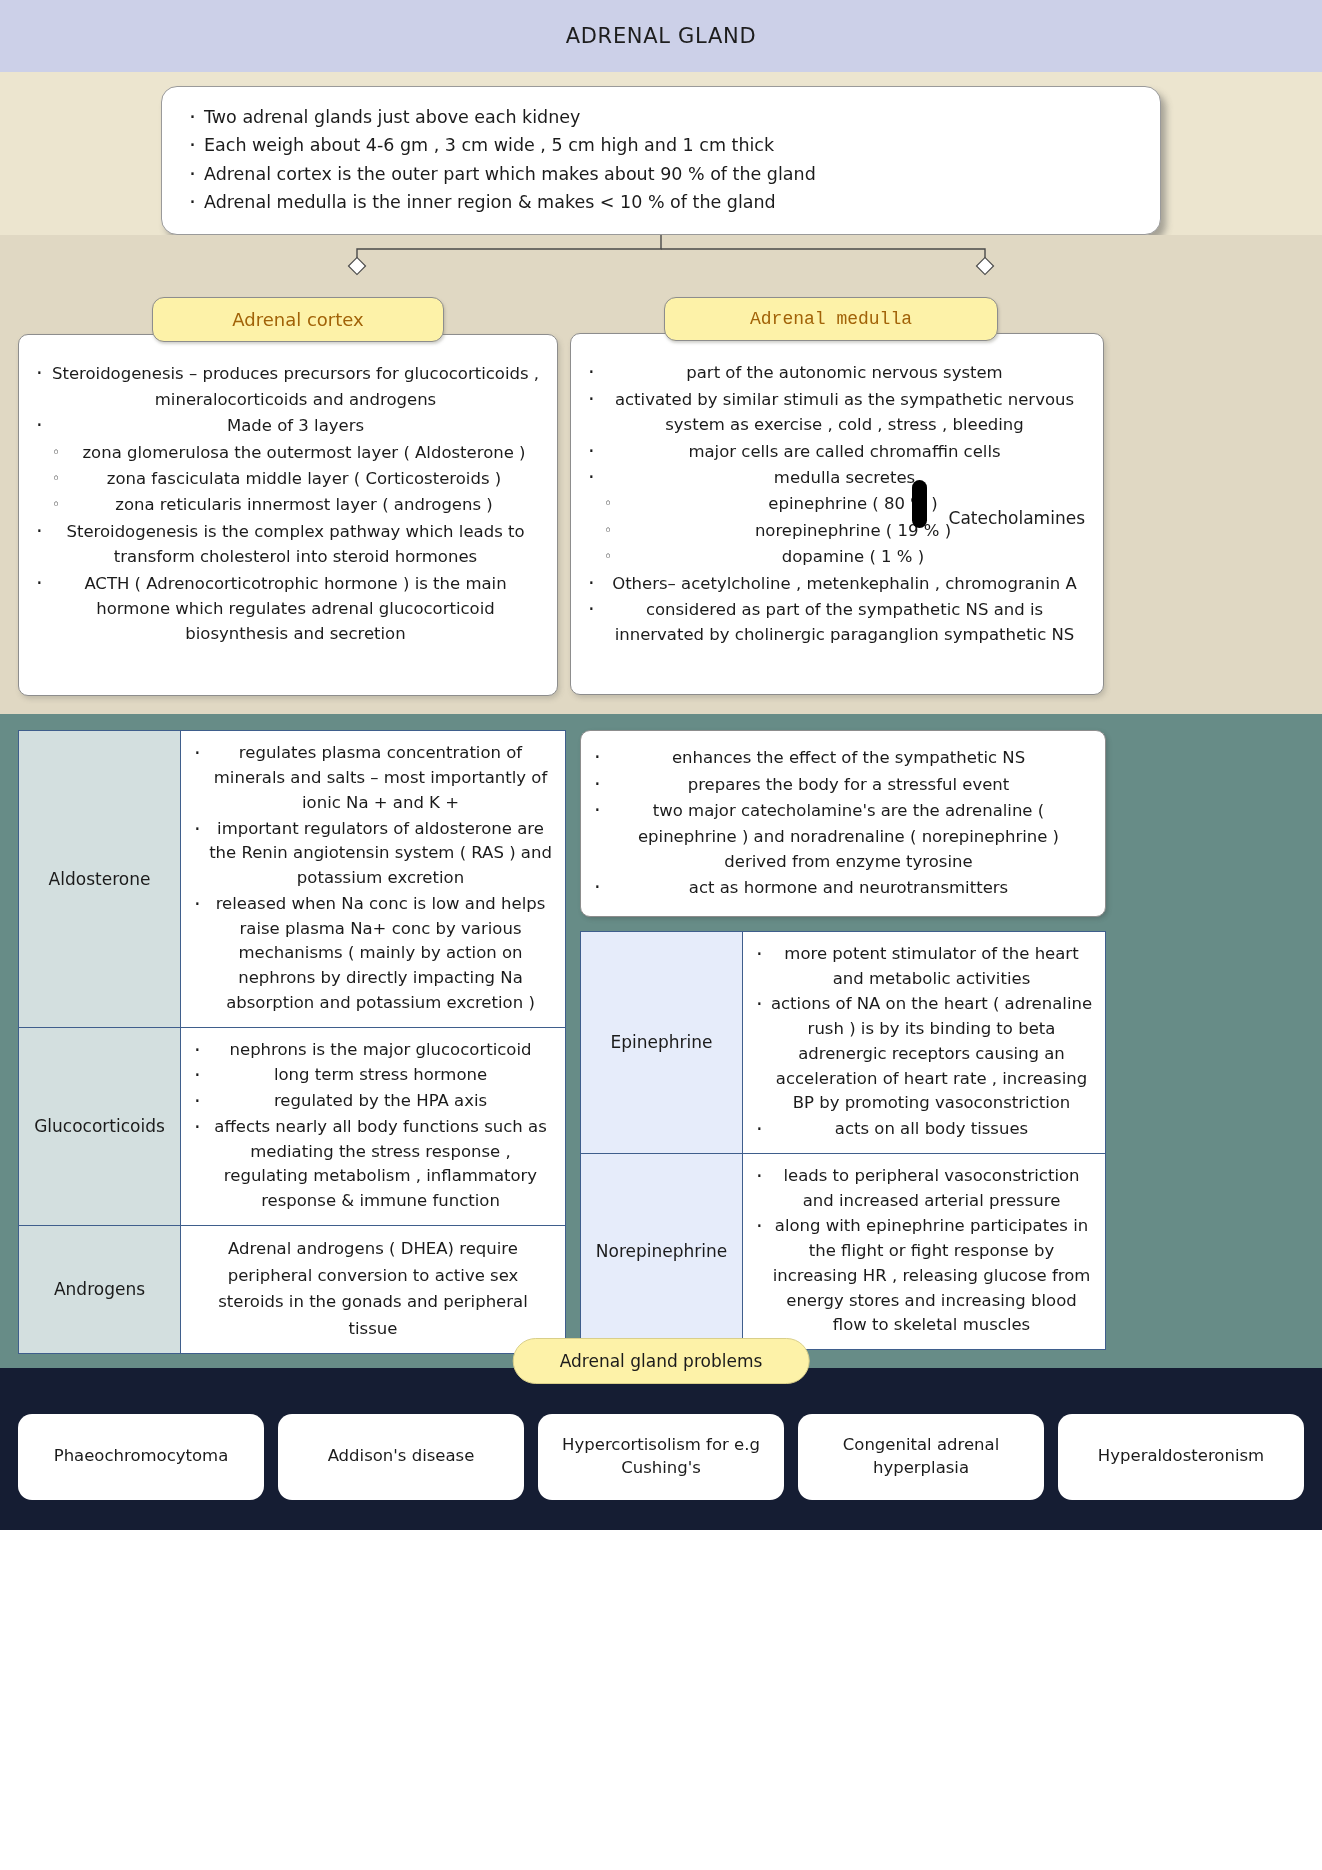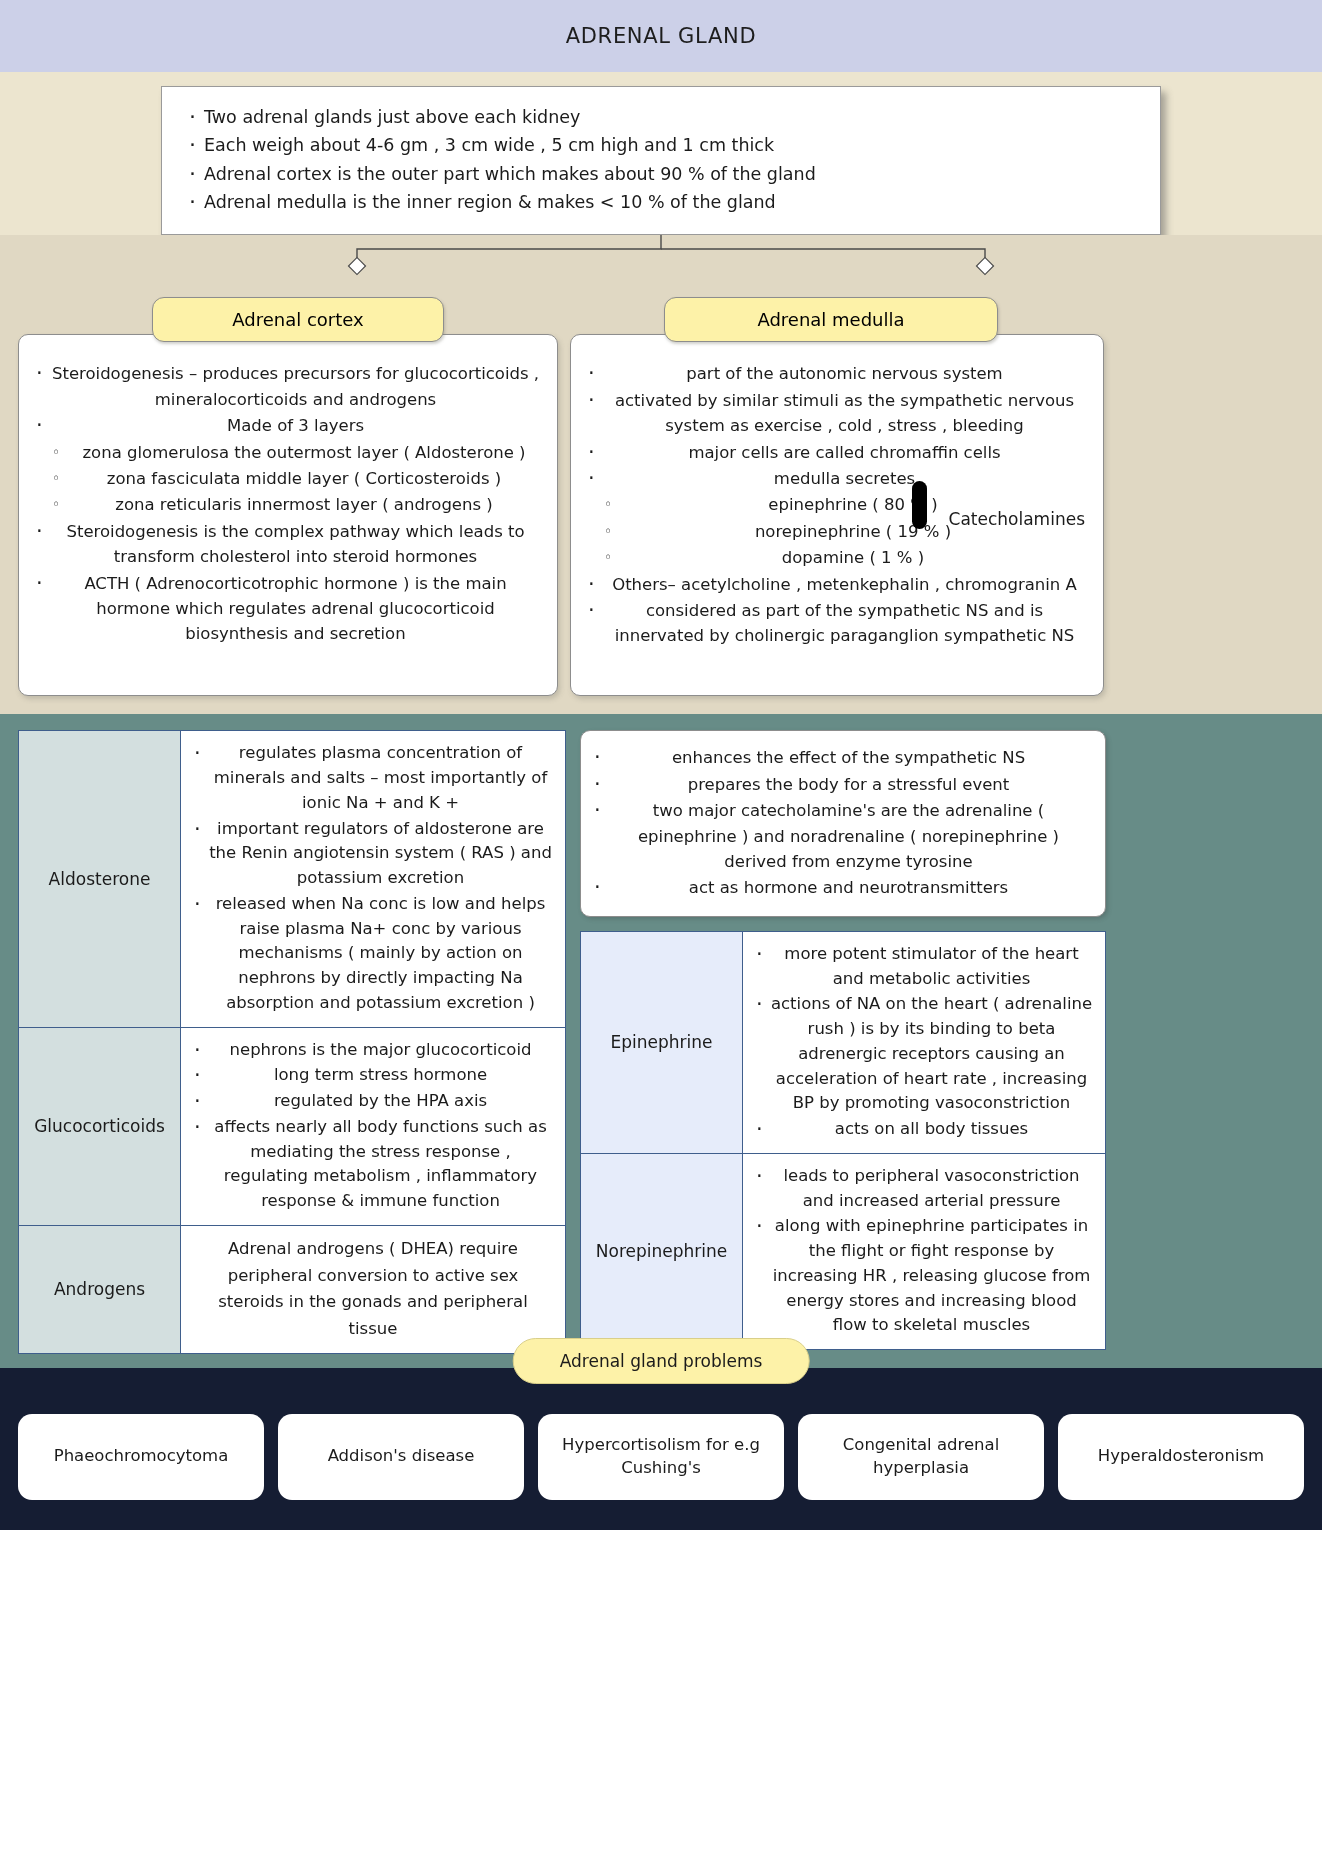--- a/index.html
+++ b/index.html
@@ -27,21 +27,21 @@
     padding: 14px 0 0 0;
     position: relative;
   }
   .beige-mid { background:#e0d8c3; position:relative; }
 
   .intro-card {
     margin: 0 auto;
     width: 1000px;
     background:#ffffff;
     border:1.5px solid #9a9a9a;
-    border-radius: 0;
+    border-radius: 16px;
     box-shadow: 5px 6px 7px rgba(80,80,80,.45);
     padding: 16px 26px 18px 26px;
   }
   .intro-card ul { margin:0; padding:0; list-style:none; }
   .intro-card li {
     font-size:17.5px; color:#1b1b1b; line-height:1.62;
     padding-left:16px; position:relative;
   }
   .intro-card li:before {
     content:"\00b7"; position:absolute; left:1px; top:-2px;
@@ -61,27 +61,27 @@
   }
   .branch { position:relative; }
   .branch.cortex { width: 540px; }
   .branch.medulla { width: 534px; }
 
   .pill {
     background:#fdf2a8;
     border:1.2px solid #8d8d8d;
     border-radius:12px;
     text-align:center;
-    font-size:18px; color:#000000;
+    font-size:18px; color:#a16207;
     padding: 11px 10px;
     position:relative; z-index:3;
     box-shadow: 1px 2px 3px rgba(120,120,110,.35);
   }
   .branch.cortex .pill { width:292px; margin-left:134px; }
-  .branch.medulla .pill { width:334px; margin-left:94px; }
+  .branch.medulla .pill { width:334px; margin-left:94px;font-family:Liberation Mono, monospace; }
 
   .branch-body {
     background:#ffffff;
     border:1.2px solid #8d8d8d;
     border-radius:10px;
     margin-top:-8px;
     padding: 26px 16px 18px 16px;
     position:relative; z-index:1;
     box-shadow: 2px 3px 5px rgba(120,120,110,.30);
   }

